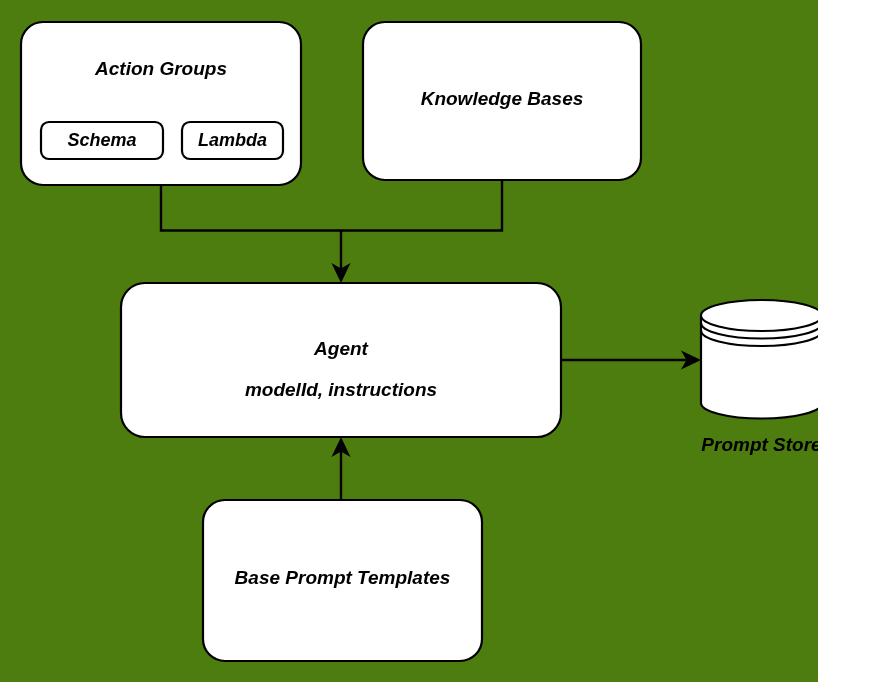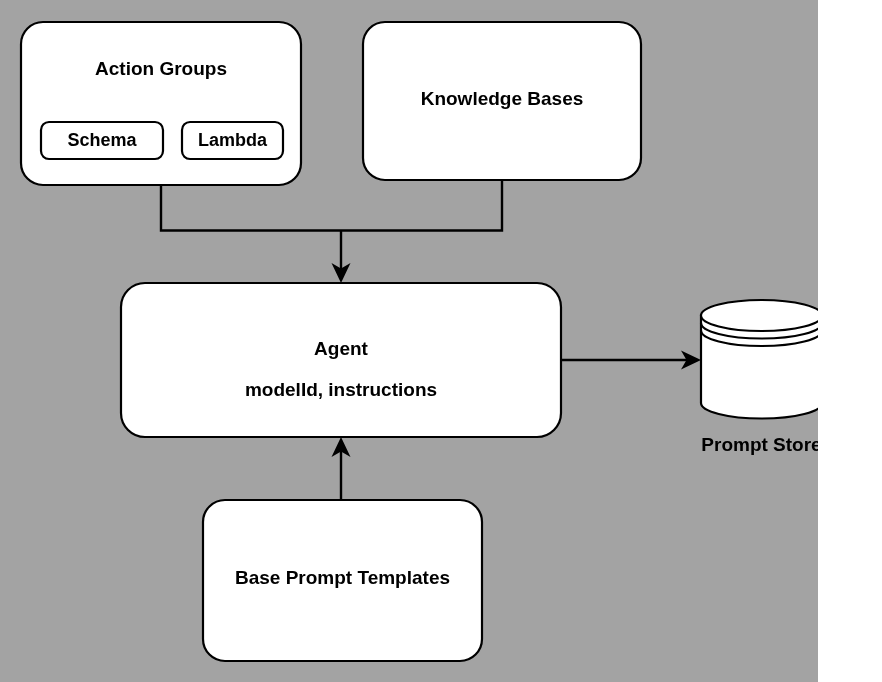--- a/index.html
+++ b/index.html
@@ -8,22 +8,23 @@
     padding: 0;
     background: #ffffff;
   }
   body {
     font-family: "Liberation Sans", sans-serif;
   }
   #canvas {
     position: relative;
     width: 818px;
     height: 682px;
-    background: #a3a3a3;
+    background: #4d7c0f;
     overflow: hidden;
+    font-style: italic;
   }
   #diagram-svg {
     position: absolute;
     top: 0;
     left: 0;
     width: 882px;
     height: 682px;
   }
   .node-shape {
     fill: #ffffff;

